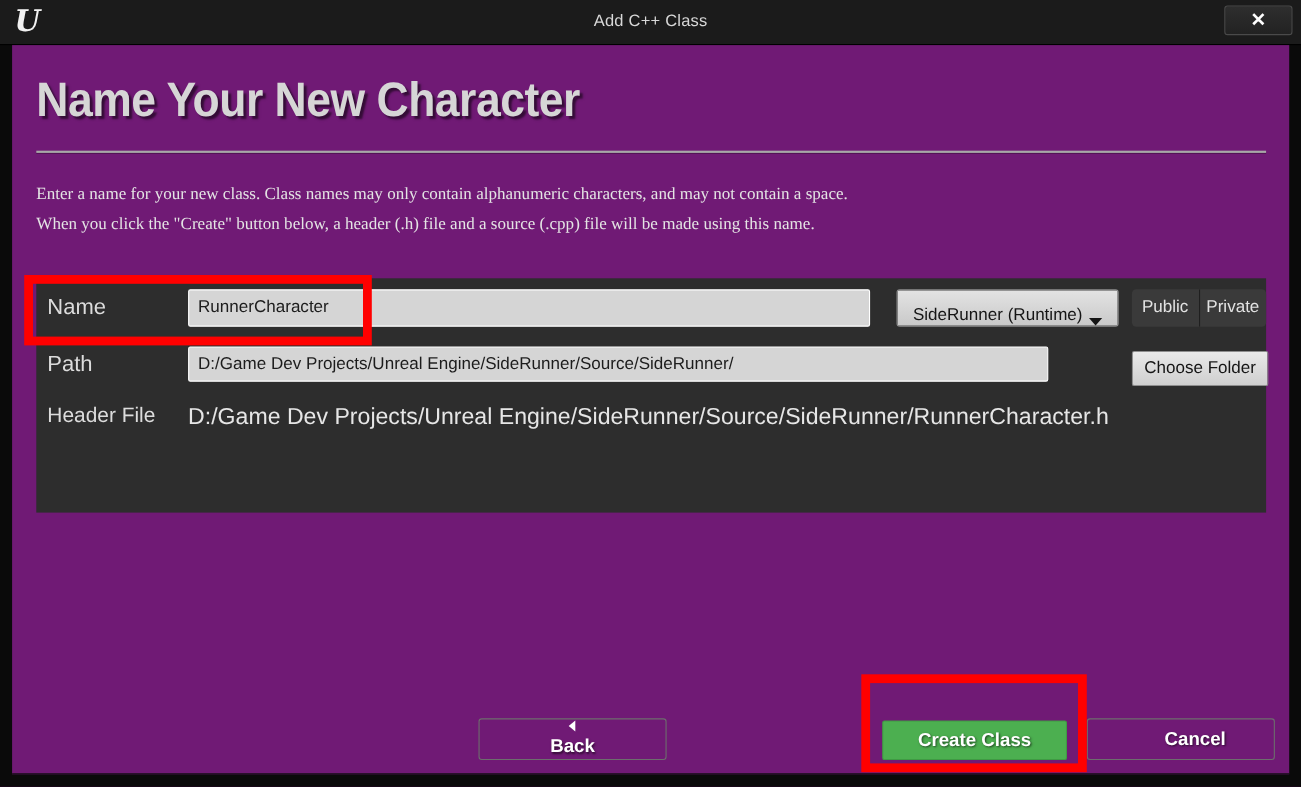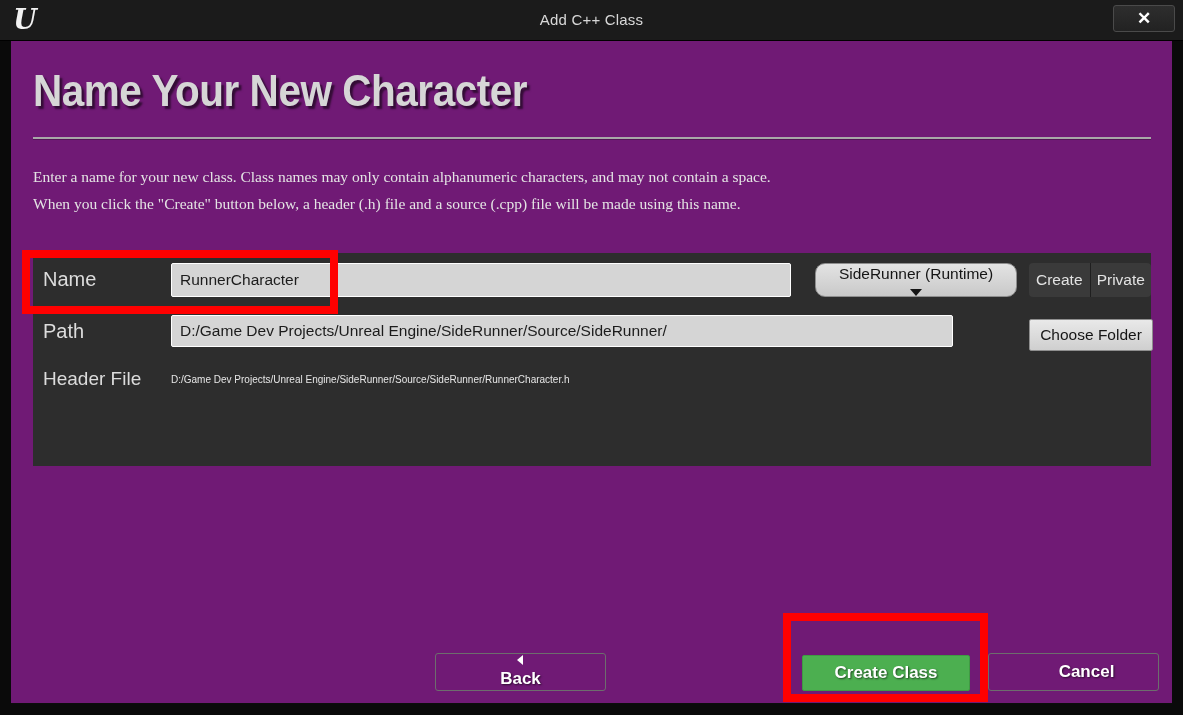--- a/index.html
+++ b/index.html
@@ -151,40 +151,39 @@
     align-items: center;
     white-space: nowrap;
     overflow: hidden;
     cursor: text;
   }
   .name-input { width: 620px; height: 34px; }
   .path-input { width: 782px; height: 32px; }
 
   .readonly-path {
     color: #e6e6e6;
-    font-size: 10px;
+    font-size: 21px;
     white-space: nowrap;
   }
 
   .module-dropdown {
     position: absolute;
     left: 782px; top: 10px;
     width: 202px; height: 34px;
     background: linear-gradient(#e3e3e3, #c9c9c9);
     border: 1px solid #8e8e8e;
-    border-radius: 10px;
+    border-radius: 3px;
     box-sizing: border-box;
     color: #151515;
     font-size: 15.5px;
     display: flex;
-    align-items: center;
+    align-items: flex-end;
     justify-content: center;
     gap: 6px;
     cursor: pointer;
-    flex-direction: column;
   }
   .caret-down {
     width: 0; height: 0;
     border-left: 6px solid transparent;
     border-right: 6px solid transparent;
     border-top: 7px solid #151515;
   }
 
   .access-toggle {
     position: absolute;
@@ -310,21 +309,21 @@
     <div class="form-panel">
 
       <div class="form-row row-name">
         <div class="row-label">Name</div>
         <div class="text-input name-input" title="Name">RunnerCharacter</div>
         <div class="module-dropdown">
           <span>SideRunner (Runtime)</span>
           <span class="caret-down"></span>
         </div>
         <div class="access-toggle">
-          <div class="access-seg">Create</div>
+          <div class="access-seg">Public</div>
           <div class="access-seg">Private</div>
         </div>
       </div>
 
       <div class="form-row row-path">
         <div class="row-label">Path</div>
         <div class="text-input path-input" title="Path">D:/Game Dev Projects/Unreal Engine/SideRunner/Source/SideRunner/</div>
         <div class="choose-folder">Choose Folder</div>
       </div>
 

